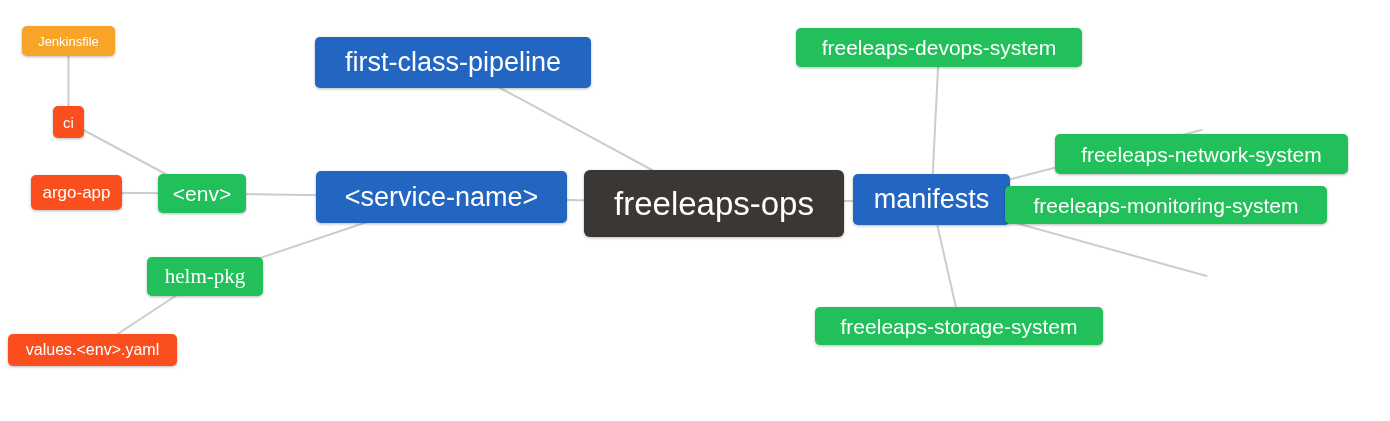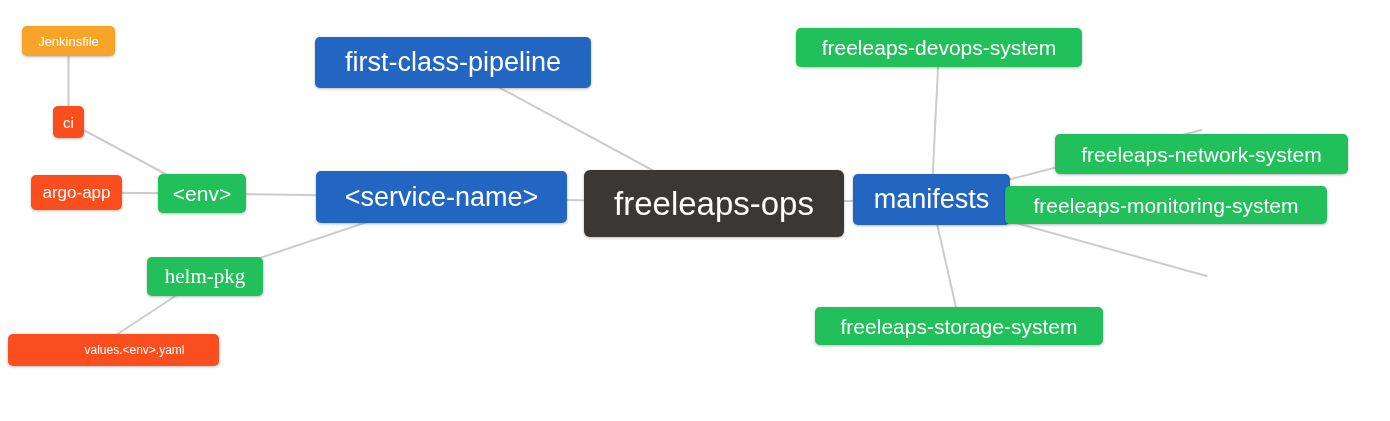--- a/index.html
+++ b/index.html
@@ -70,21 +70,21 @@
   <div class="node orange" style="left:22px;  top:26px;  width:93px;  height:30px; font-size:13px;">Jenkinsfile</div>
 
   <div class="node red" style="left:53px;  top:106px; width:31px;  height:32px; font-size:15px;">ci</div>
 
   <div class="node red" style="left:31px;  top:175px; width:91px;  height:35px; font-size:17px;">argo-app</div>
 
   <div class="node green" style="left:158px; top:174px; width:88px;  height:39px; font-size:21px;">&lt;env&gt;</div>
 
   <div class="node green" style="left:147px; top:257px; width:116px; height:39px; font-size:21px;font-family:Liberation Serif, serif;">helm-pkg</div>
 
-  <div class="node red" style="left:8px;   top:334px; width:169px; height:32px; font-size:12px;padding-left:42px;">values.&lt;env&gt;.yaml</div>
+  <div class="node red" style="left:8px;   top:334px; width:169px; height:32px; font-size:16px;">values.&lt;env&gt;.yaml</div>
 
   <div class="node blue" style="left:315px; top:37px;  width:276px; height:51px; font-size:27px;">first-class-pipeline</div>
 
   <div class="node blue" style="left:316px; top:171px; width:251px; height:52px; font-size:27px;">&lt;service-name&gt;</div>
 
   <div class="node dark" style="left:584px; top:170px; width:260px; height:67px; font-size:33px;">freeleaps-ops</div>
 
   <div class="node blue" style="left:853px; top:174px; width:157px; height:51px; font-size:27px;">manifests</div>
 
   <div class="node green" style="left:796px; top:28px;  width:286px; height:39px; font-size:21px;">freeleaps-devops-system</div>

